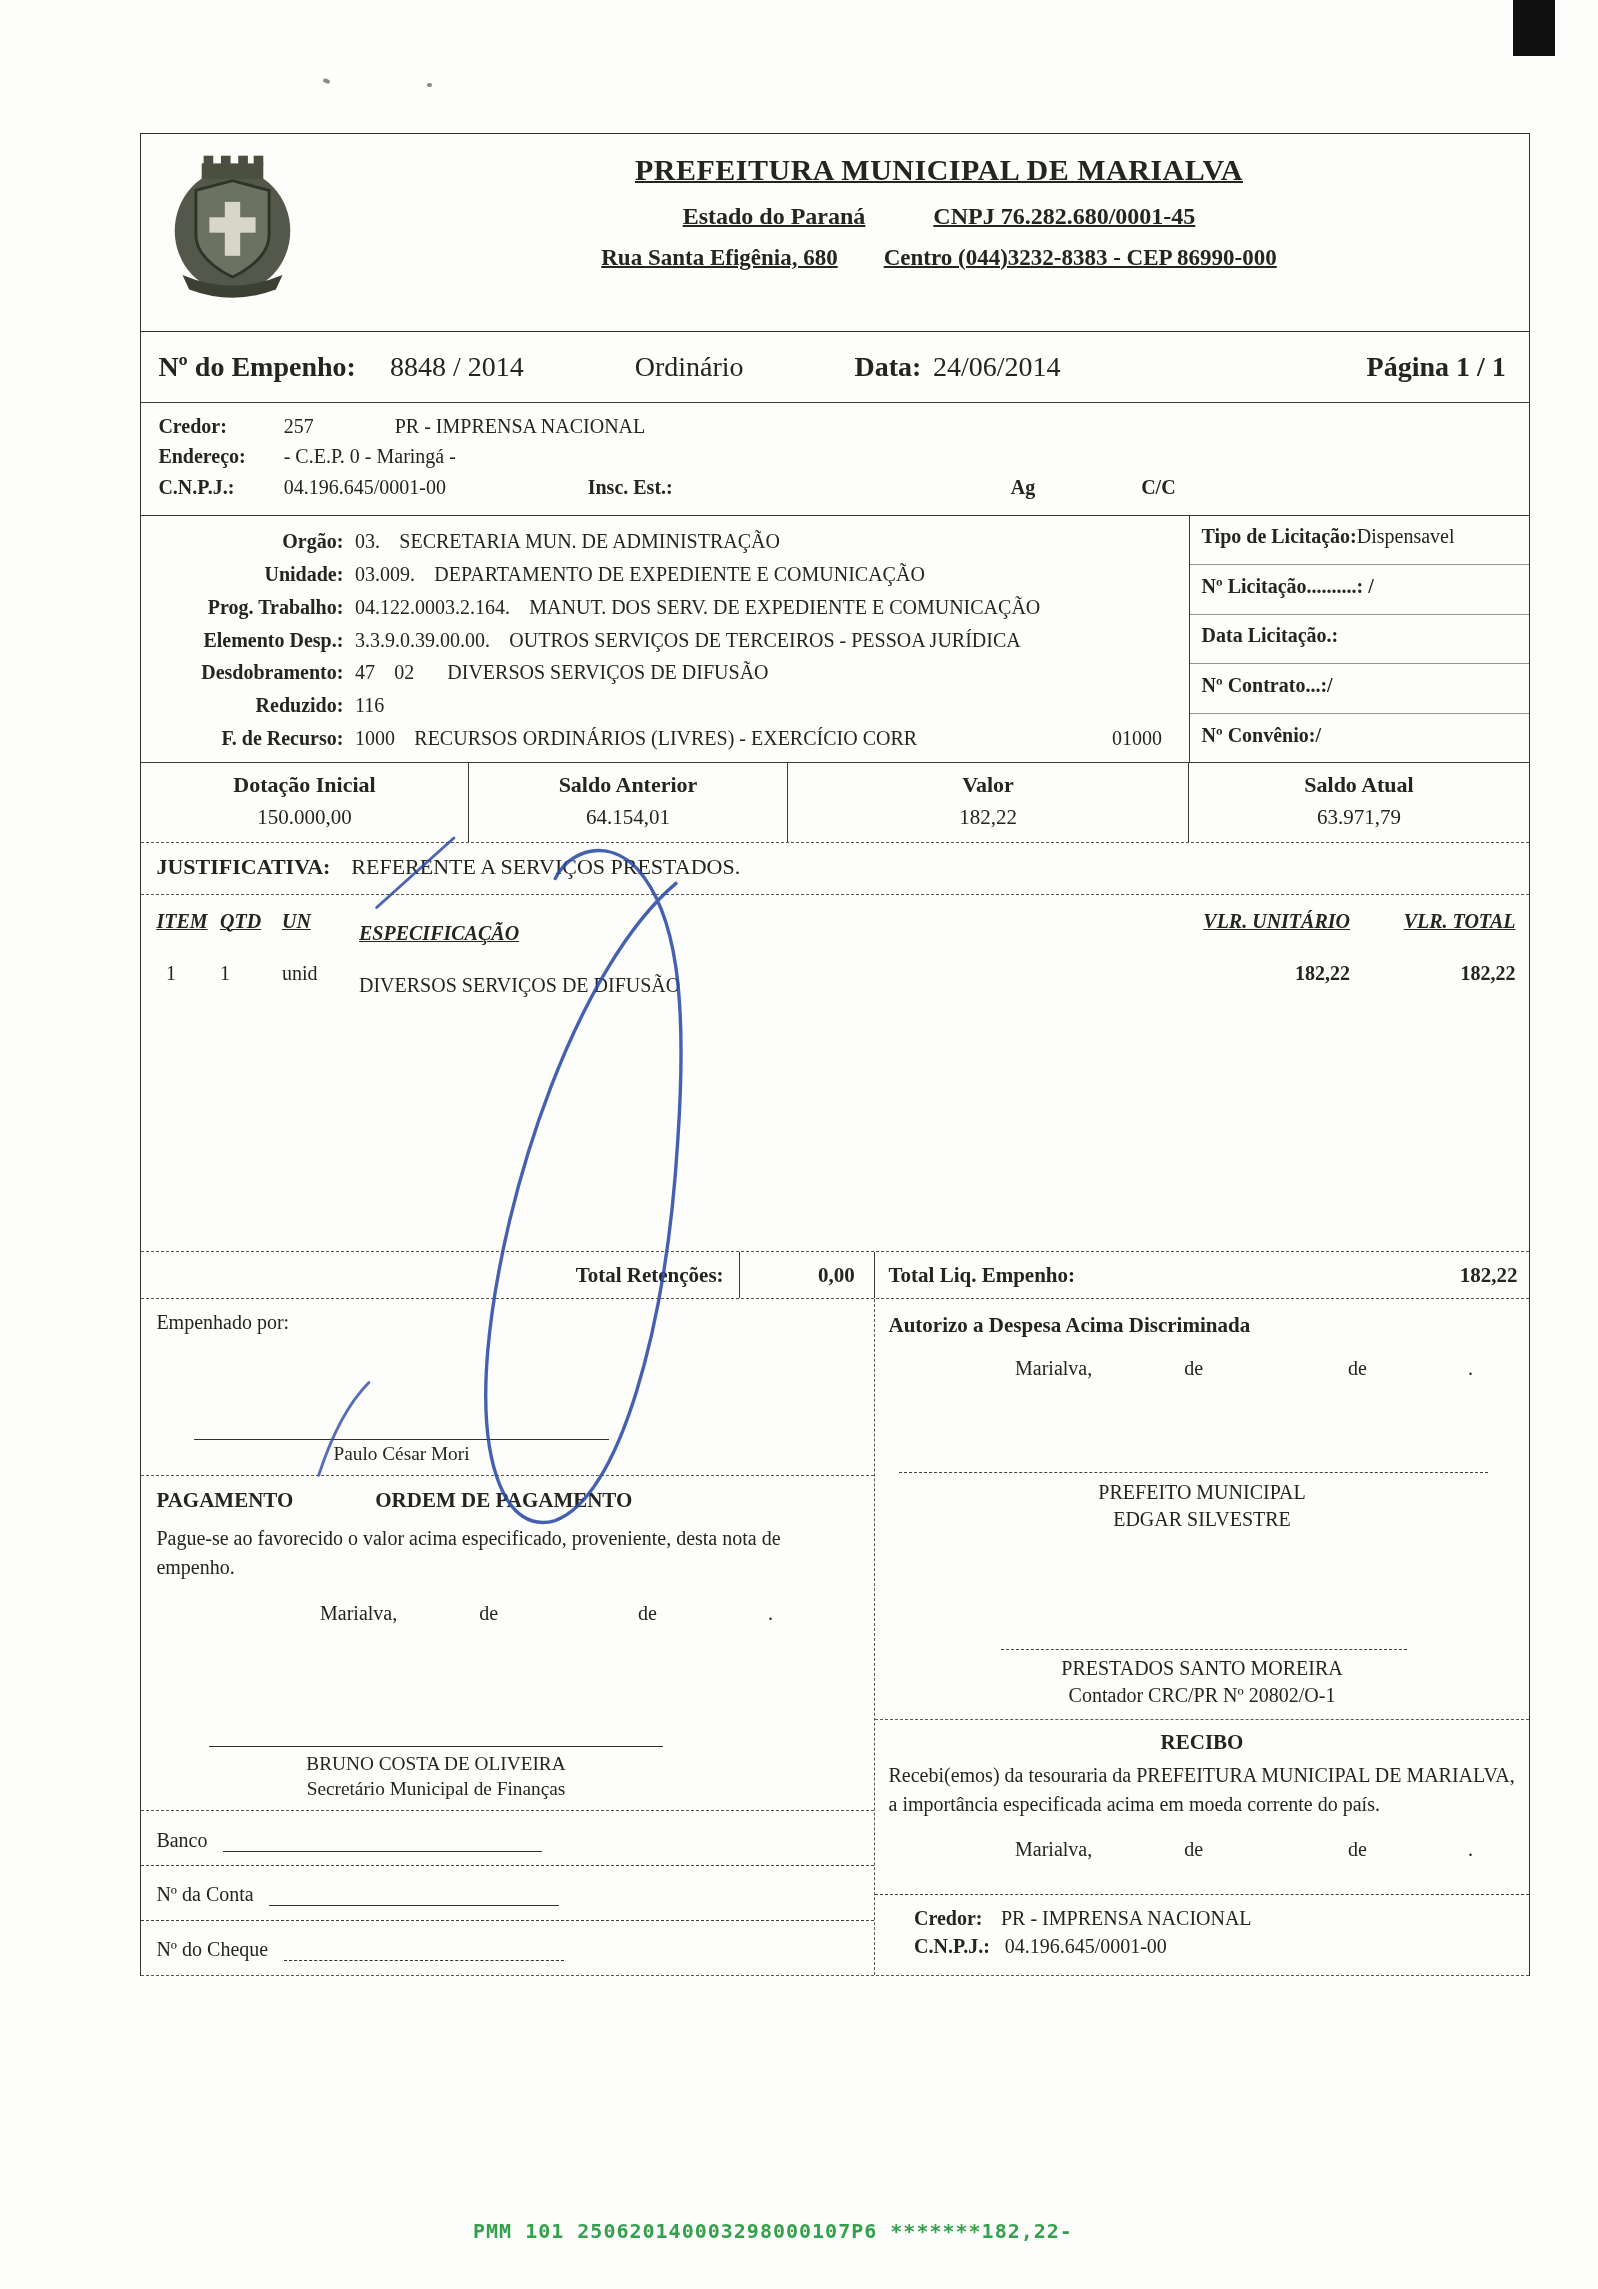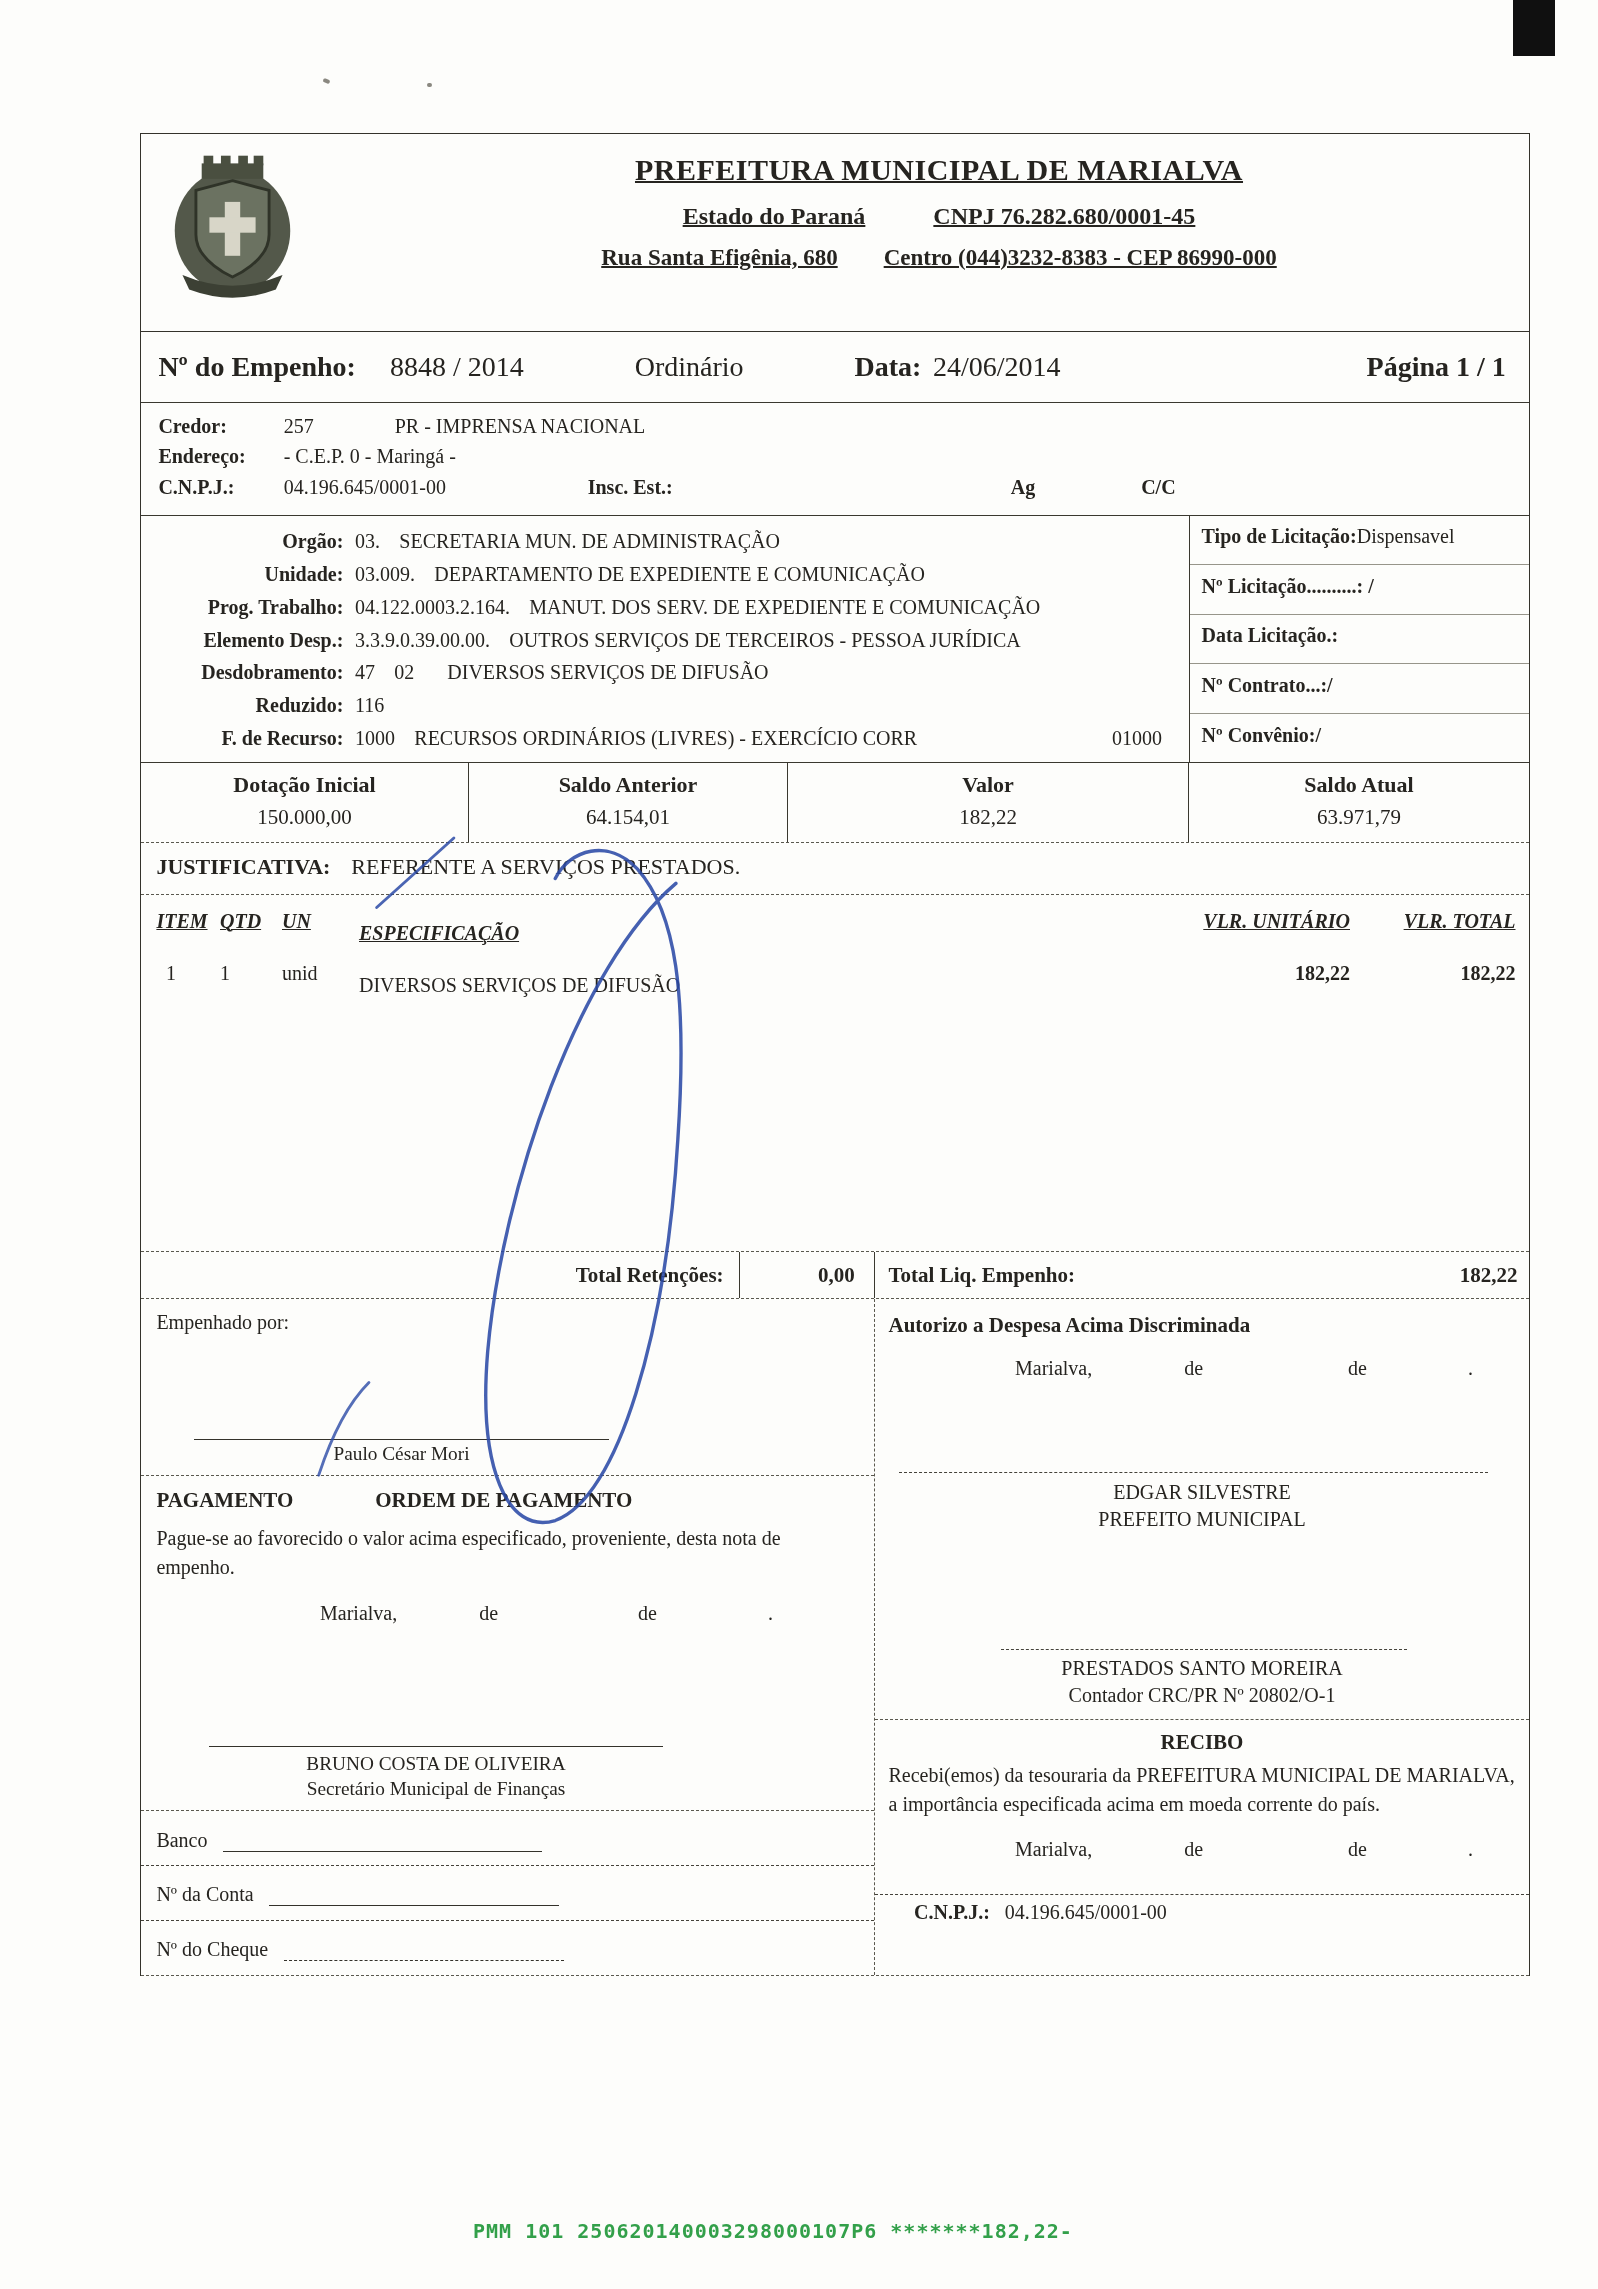--- a/index.html
+++ b/index.html
@@ -351,40 +351,44 @@
         <div class="autorizo">Autorizo a Despesa Acima Discriminada</div>
         <div class="cityline">
           <span class="clr-city">Marialva,</span>
           <span class="clr-de1">de</span>
           <span class="clr-de2">de</span>
           <span class="clr-dot">.</span>
         </div>
         <div class="sp95"></div>
         <div class="dashline dsig1"></div>
         <div class="cname">
+          <div>PREFEITO MUNICIPAL</div>
           <div>EDGAR SILVESTRE</div>
-          <div>PREFEITO MUNICIPAL</div>
         </div>
         <div class="sp120"></div>
         <div class="dashline dsig2"></div>
         <div class="cname">
           <div>PRESTADOS SANTO MOREIRA</div>
           <div>Contador CRC/PR Nº 20802/O-1</div>
         </div>
         <div class="dash-sep"></div>
         <div class="recibo-title">RECIBO</div>
         <div class="recibo-text">Recebi(emos) da tesouraria da PREFEITURA MUNICIPAL DE MARIALVA, a importância especificada acima em moeda corrente do país.</div>
         <div class="cityline">
           <span class="clr-city">Marialva,</span>
           <span class="clr-de1">de</span>
           <span class="clr-de2">de</span>
           <span class="clr-dot">.</span>
         </div>
         <div class="sp34"></div>
         <div class="dashline"></div>
+        <div class="credor-line">
+          <b>Credor:</b>
+          <span>PR - IMPRENSA NACIONAL</span>
+        </div>
         <div class="cnpj-line">
           <b>C.N.P.J.:</b>
           <span>04.196.645/0001-00</span>
         </div>
       </div>
 
     </div>
   </div>
 
   <div class="dotmatrix">PMM 101 250620140003298000107P6 *******182,22-</div>

